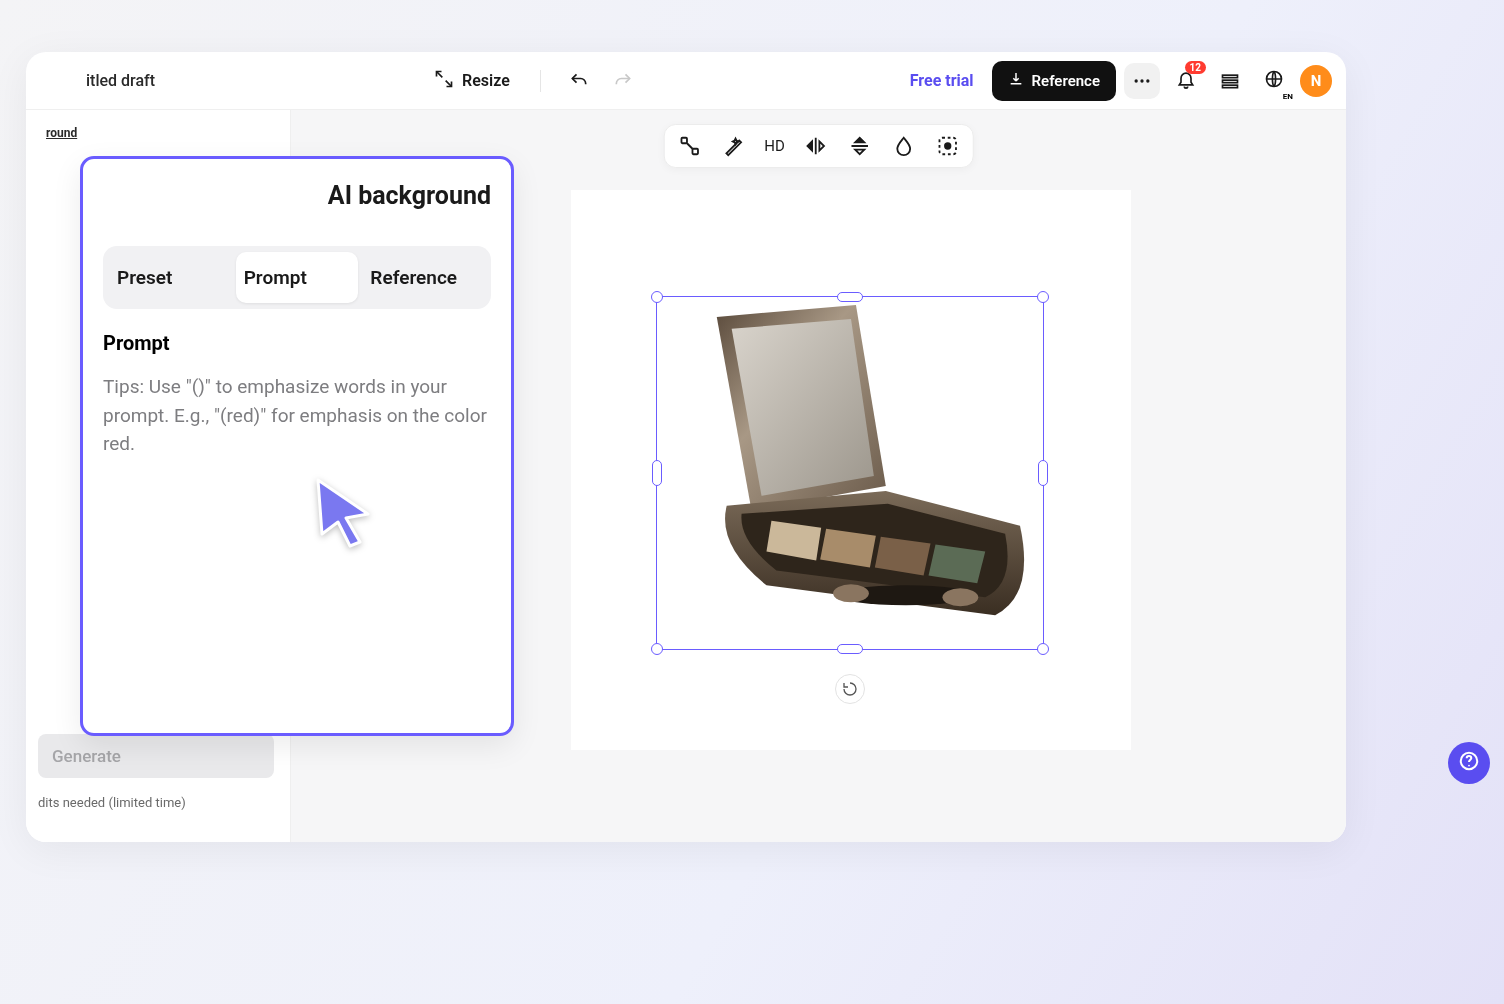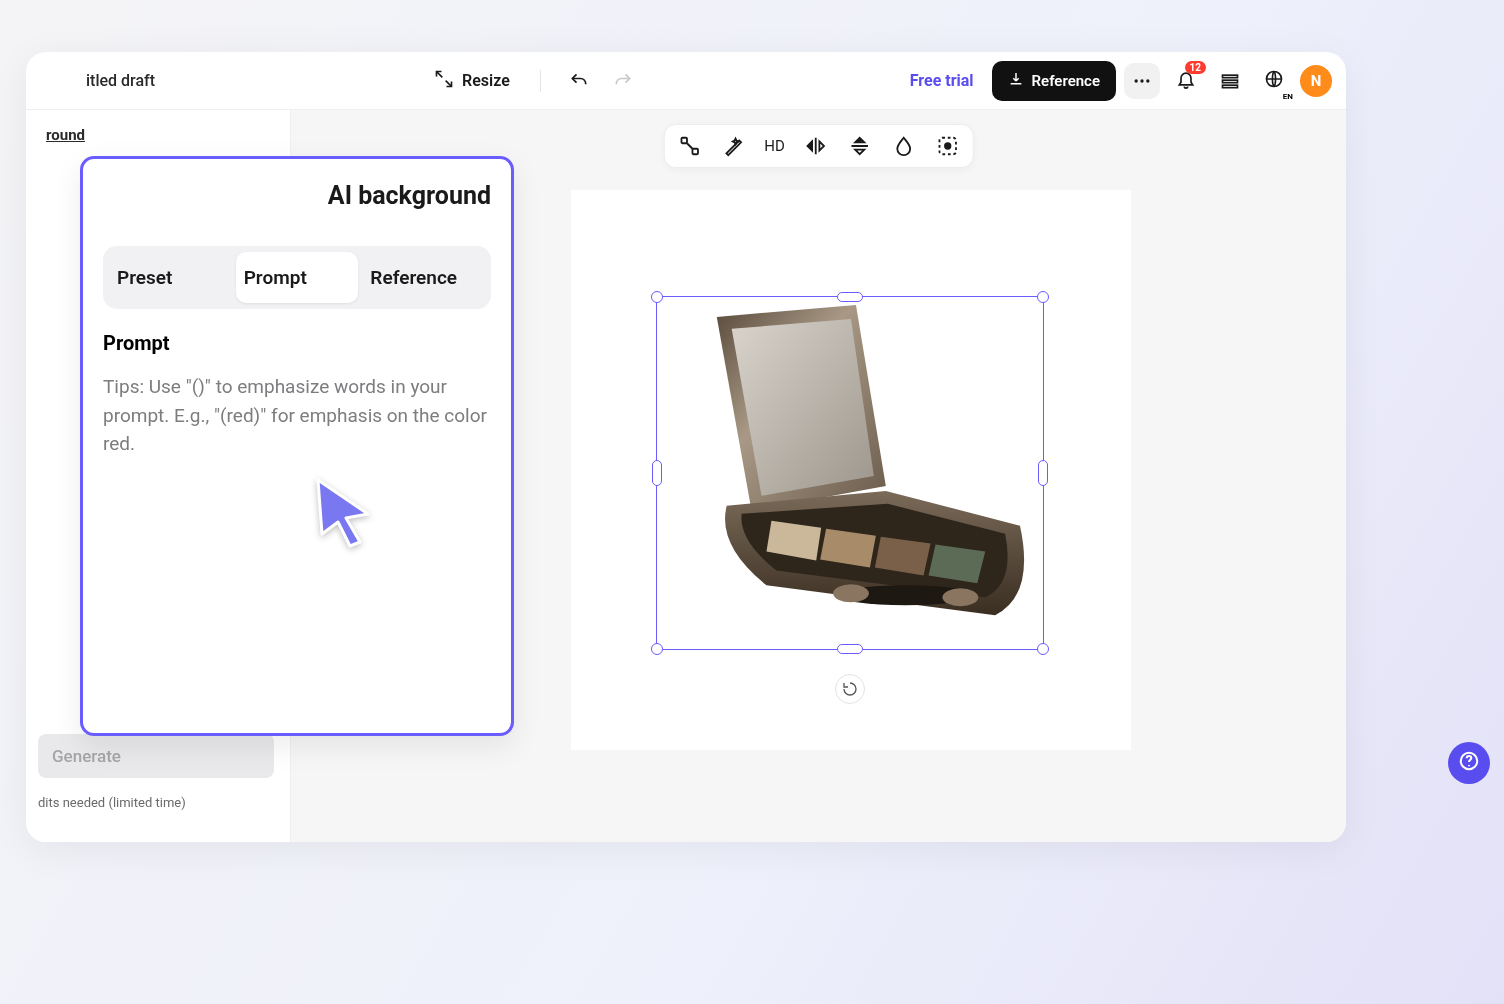--- a/index.html
+++ b/index.html
@@ -41,21 +41,21 @@
 .badge { position: absolute; top: -2px; right: -2px; background: #ff3b30; color: #fff; font-size: 10px; border-radius: 9px; padding: 1px 5px; font-weight: 700; }
 .lang-icon { position: relative; }
 .lang-sub { position: absolute; bottom: -2px; right: -2px; font-size: 8px; font-weight: 700; background: #fff; padding: 0 1px; }
 .avatar { width: 32px; height: 32px; border-radius: 50%; background: #ff8c1a; color: #fff; display: flex; align-items: center; justify-content: center; font-weight: 700; font-size: 15px; cursor: pointer; }
 
 .left-panel {
   position: absolute; left: 0; top: 58px; width: 265px; height: 740px;
   border-right: 1px solid #efefef; background: #fff;
   padding: 12px 10px;
 }
-.panel-title-cut { color: #2a2a2a; font-weight: 700; font-size: 15px; margin-left: 10px; margin-top: 4px; text-decoration: underline; }
+.panel-title-cut { color: #2a2a2a; font-weight: 700; font-size: 12px; margin-left: 10px; margin-top: 4px; text-decoration: underline; }
 .generate-btn {
   position: absolute; left: 12px; bottom: 72px; width: 236px;
   background: #e9e9eb; color: #a5a5a8; border-radius: 8px;
   padding: 12px 14px; font-size: 17px; font-weight: 500; cursor: not-allowed;
 }
 .credits-note { position: absolute; left: 12px; bottom: 40px; color: #6a6a6a; font-size: 13px; }
 
 .canvas-area {
   position: absolute; left: 265px; top: 58px; right: 0; bottom: 0;
   background: #f6f6f7;

